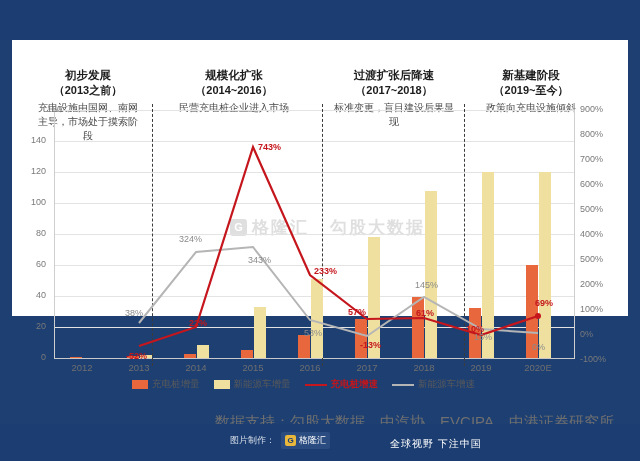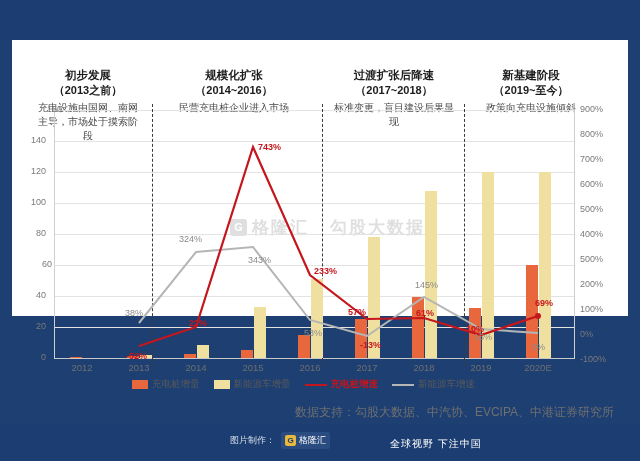--- a/index.html
+++ b/index.html
@@ -42,21 +42,21 @@
   .lbl.red{color:#c4161c;font-weight:bold;}
   .lbl.gray{color:#8a8a8a;}
 
   .legend{position:absolute;left:120px;top:338px;display:flex;align-items:center;gap:14px;}
   .lg{display:flex;align-items:center;gap:4px;}
   .lg .sw{width:16px;height:9px;display:inline-block;}
   .lg .ln{width:22px;height:0;border-top:2px solid #c4161c;display:inline-block;}
   .lg .ln.gray{border-top:2px solid #b5b5b5;}
   .lg span.tx{color:#5a5a5a;font-size:9.5px;}
 
-  .source{position:absolute;right:14px;top:364px;color:#6f6f6f;font-size:12px;}
+  .source{position:absolute;right:14px;top:373px;color:#6f6f6f;font-size:15px;}
 
   .wm{position:absolute;color:rgba(150,150,150,.30);font-size:17px;font-weight:bold;letter-spacing:2px;}
   .wmbox{position:absolute;display:flex;align-items:center;gap:5px;}
   .wmbox .wg{width:17px;height:17px;border-radius:3px;background:rgba(150,150,150,.30);color:#fff;font-size:11px;line-height:17px;text-align:center;font-weight:bold;}
   svg{position:absolute;left:0;top:0;overflow:visible;}
 </style>
 </head>
 <body>
 
 <div id="root">
@@ -107,21 +107,21 @@
       <div class="gridline" style="left:42px;top:318px;width:520px;background:#c9c9c9;"></div>
 
       <div class="axisline" style="left:42px;top:70px;width:1px;height:249px;"></div>
       <div class="axisline" style="left:562px;top:70px;width:1px;height:249px;"></div>
 
       <div class="ylabel" style="left:26px;top:64px;">160</div>
       <div class="ylabel" style="left:10px;top:95px;">140</div>
       <div class="ylabel" style="left:10px;top:126px;">120</div>
       <div class="ylabel" style="left:10px;top:157px;">100</div>
       <div class="ylabel" style="left:10px;top:188px;">80</div>
-      <div class="ylabel" style="left:16px;top:219px;">60</div>
+      <div class="ylabel" style="left:10px;top:219px;">60</div>
       <div class="ylabel" style="left:10px;top:250px;">40</div>
       <div class="ylabel" style="left:10px;top:281px;">20</div>
       <div class="ylabel" style="left:10px;top:312px;">0</div>
 
       <div class="y2label" style="left:568px;top:64px;">900%</div>
       <div class="y2label" style="left:568px;top:89px;">800%</div>
       <div class="y2label" style="left:568px;top:114px;">700%</div>
       <div class="y2label" style="left:568px;top:139px;">600%</div>
       <div class="y2label" style="left:568px;top:164px;">500%</div>
       <div class="y2label" style="left:568px;top:189px;">400%</div>

